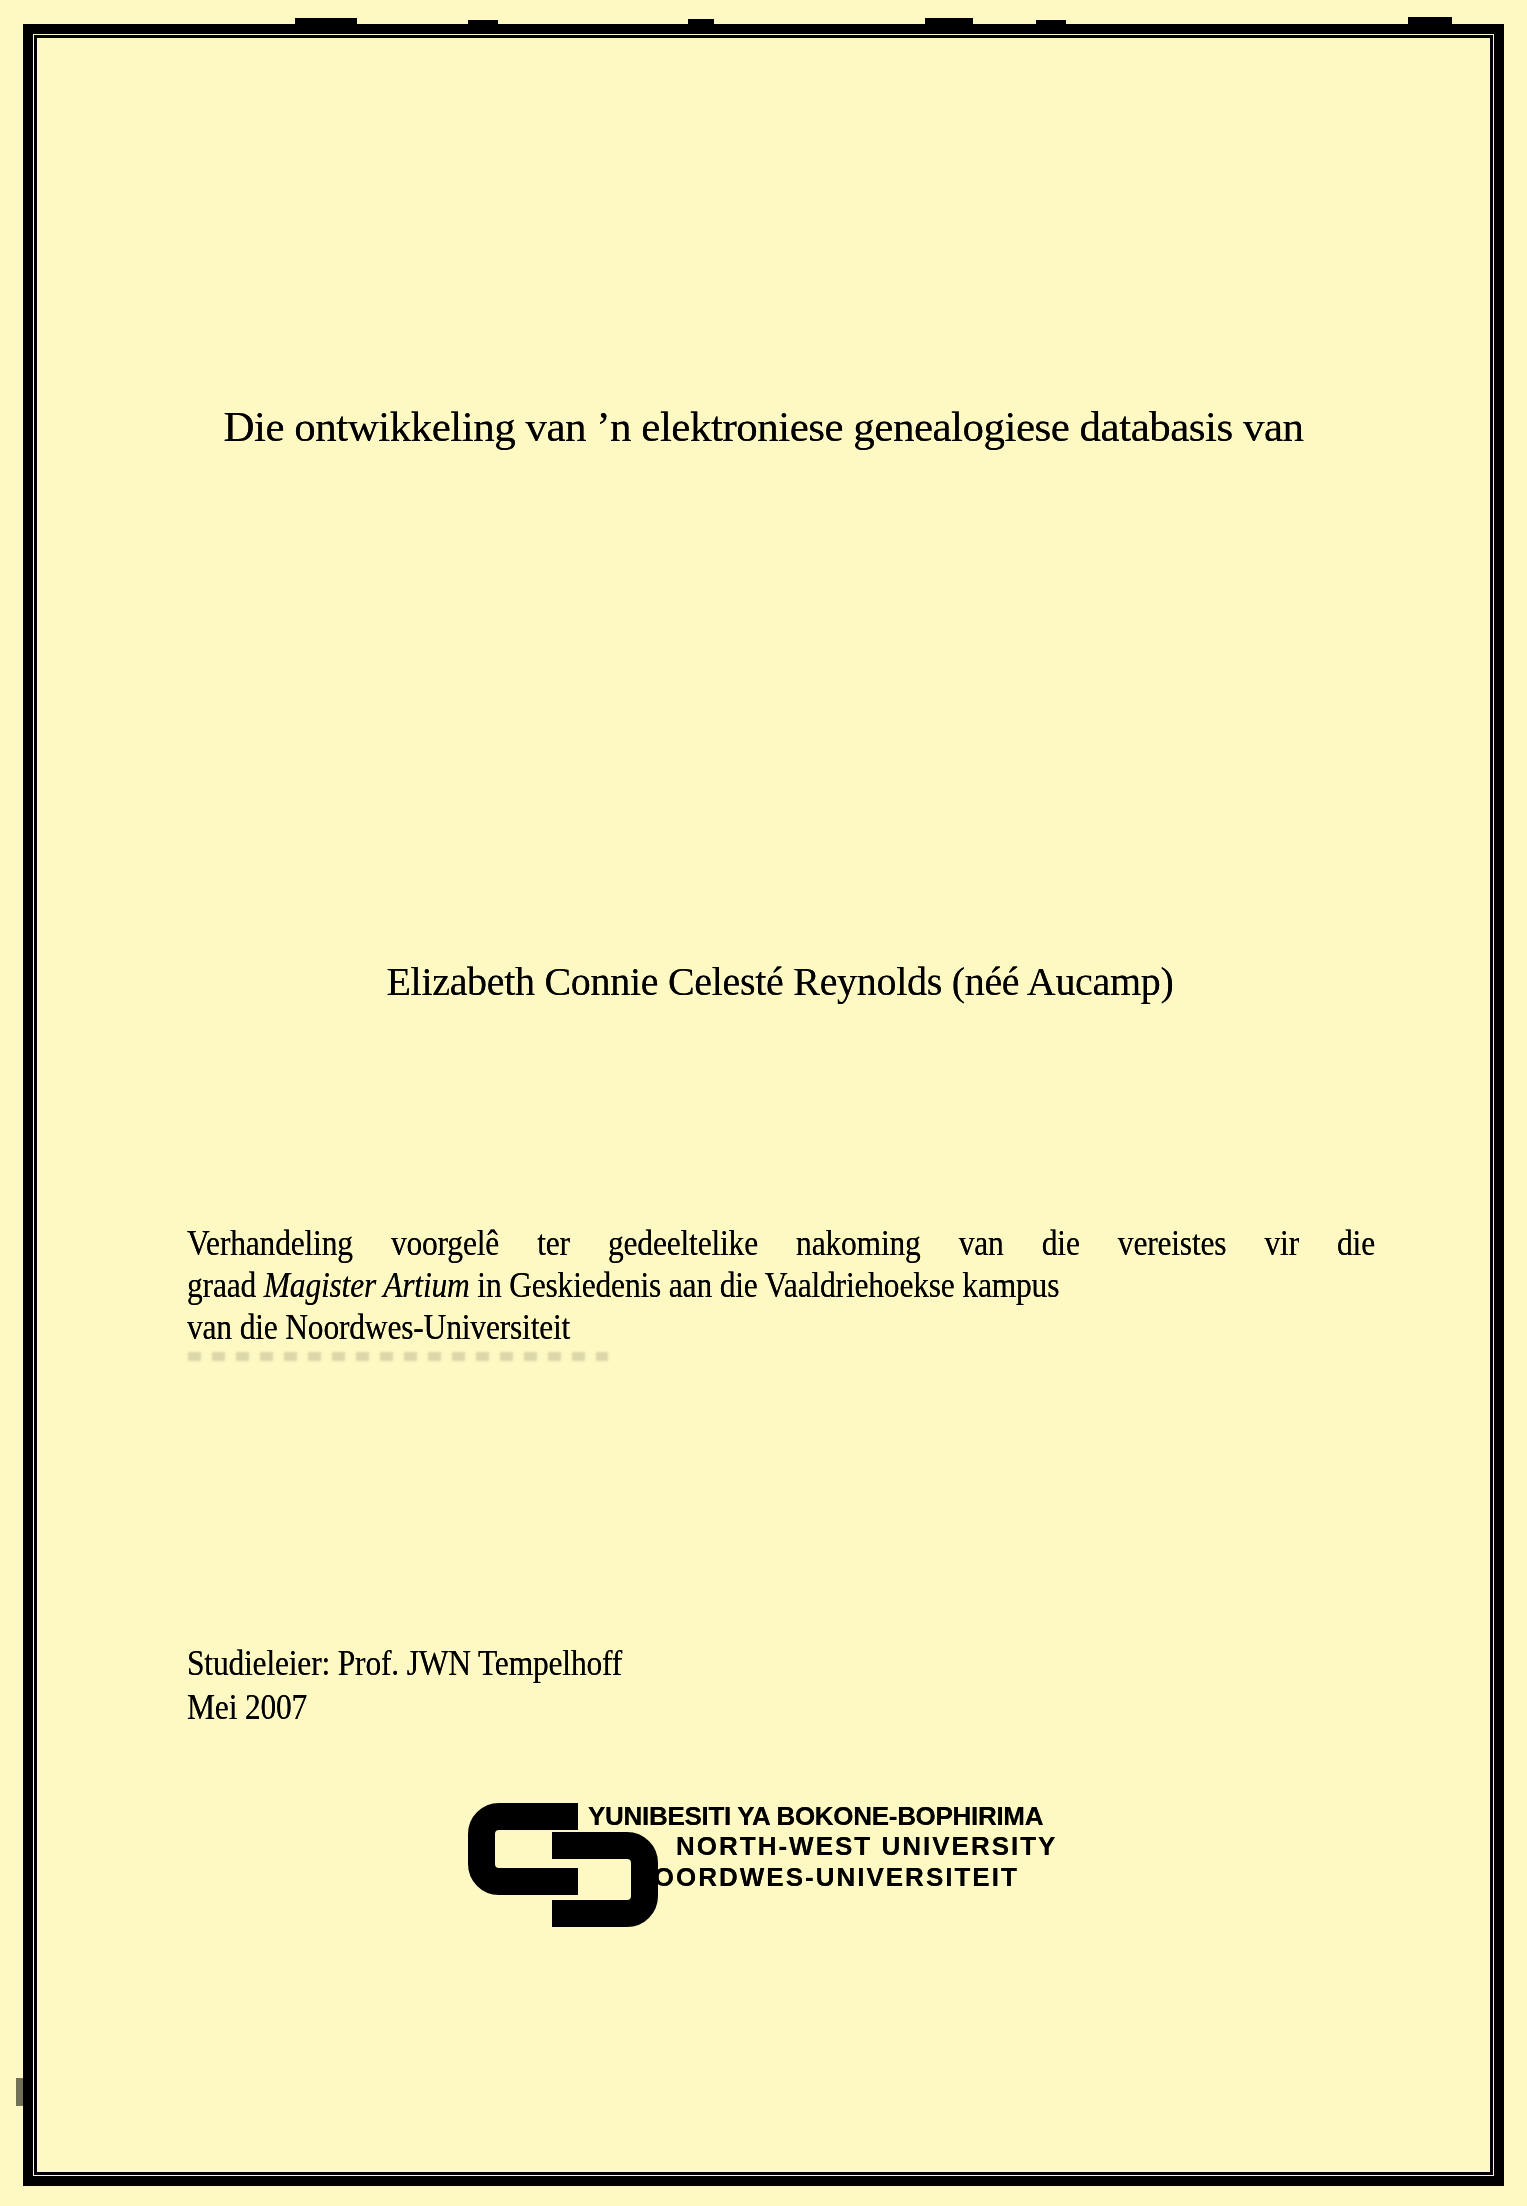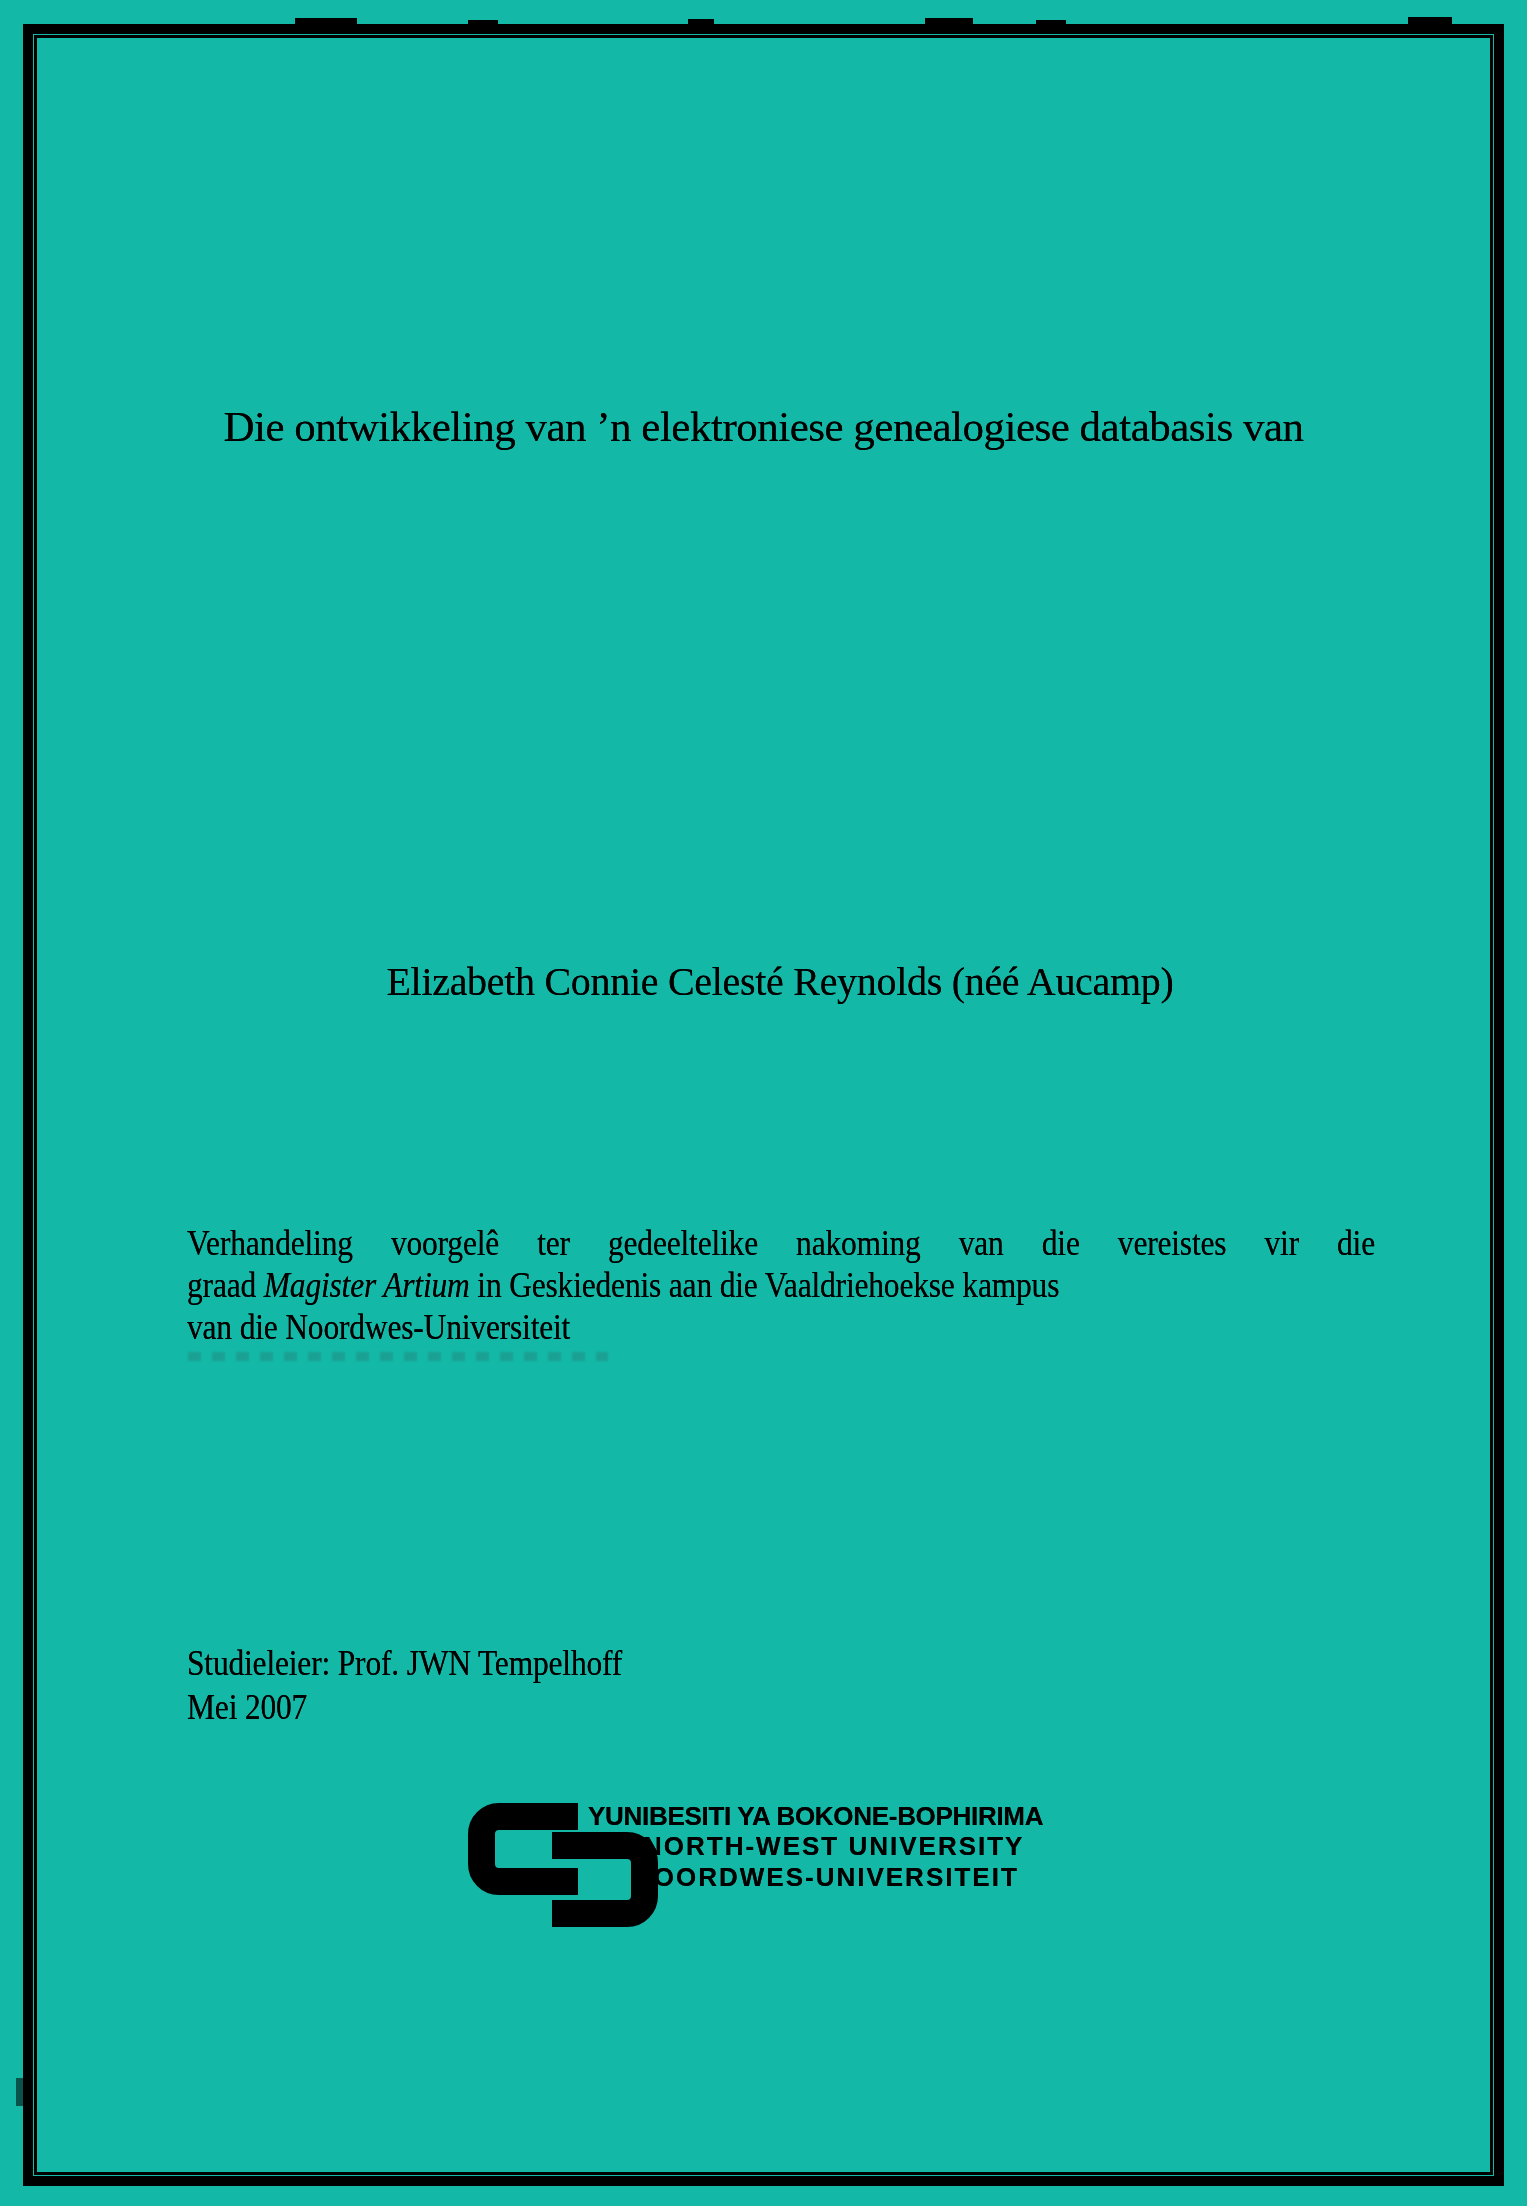--- a/index.html
+++ b/index.html
@@ -4,21 +4,21 @@
 <style>
   html, body { margin: 0; padding: 0; }
   body {
     width: 1527px; height: 2206px;
     background: #ffffff;
     font-family: "Liberation Serif", serif;
     color: #000;
     position: relative;
     overflow: hidden;
   }
-  .page { position: relative; width: 1527px; height: 2206px; background: #14b8a6; }
+  .page { position: relative; width: 1527px; height: 2206px; background: #fef9c3; }
 
   
   .frame-outer {
     position: absolute; left: 23px; top: 24px;
     width: 1481px; height: 2162px;
     border: 10px solid #000;
     box-sizing: border-box;
   }
   .frame-inner {
     position: absolute; inset: 1px;
@@ -80,21 +80,21 @@
   .logo { position: absolute; left: 0; top: 0; }
   .logo-mark { position: absolute; left: 468px; top: 1803px; width: 190px; height: 124px; }
   .logo-text {
     position: absolute; left: 588px; top: 1801px;
     font-family: "Liberation Sans", sans-serif;
     font-weight: bold; font-size: 26px; line-height: 30.3px;
     white-space: nowrap;
     text-shadow: 0 0 0.5px rgba(0,0,0,0.8);
   }
   .logo-text .lt1 { letter-spacing: -0.3px; }
-  .logo-text .lt2 { margin-left: 55px; letter-spacing: 2px; }
+  .logo-text .lt2 { margin-left: 88px; letter-spacing: 2px; }
   .logo-text .lt3 { margin-left: 45px; letter-spacing: 2px; }
 </style>
 </head>
 <body>
 
 <div class="page">
 
   <div class="artifact a1"></div>
   <div class="artifact a2"></div>
   <div class="artifact a3"></div>

